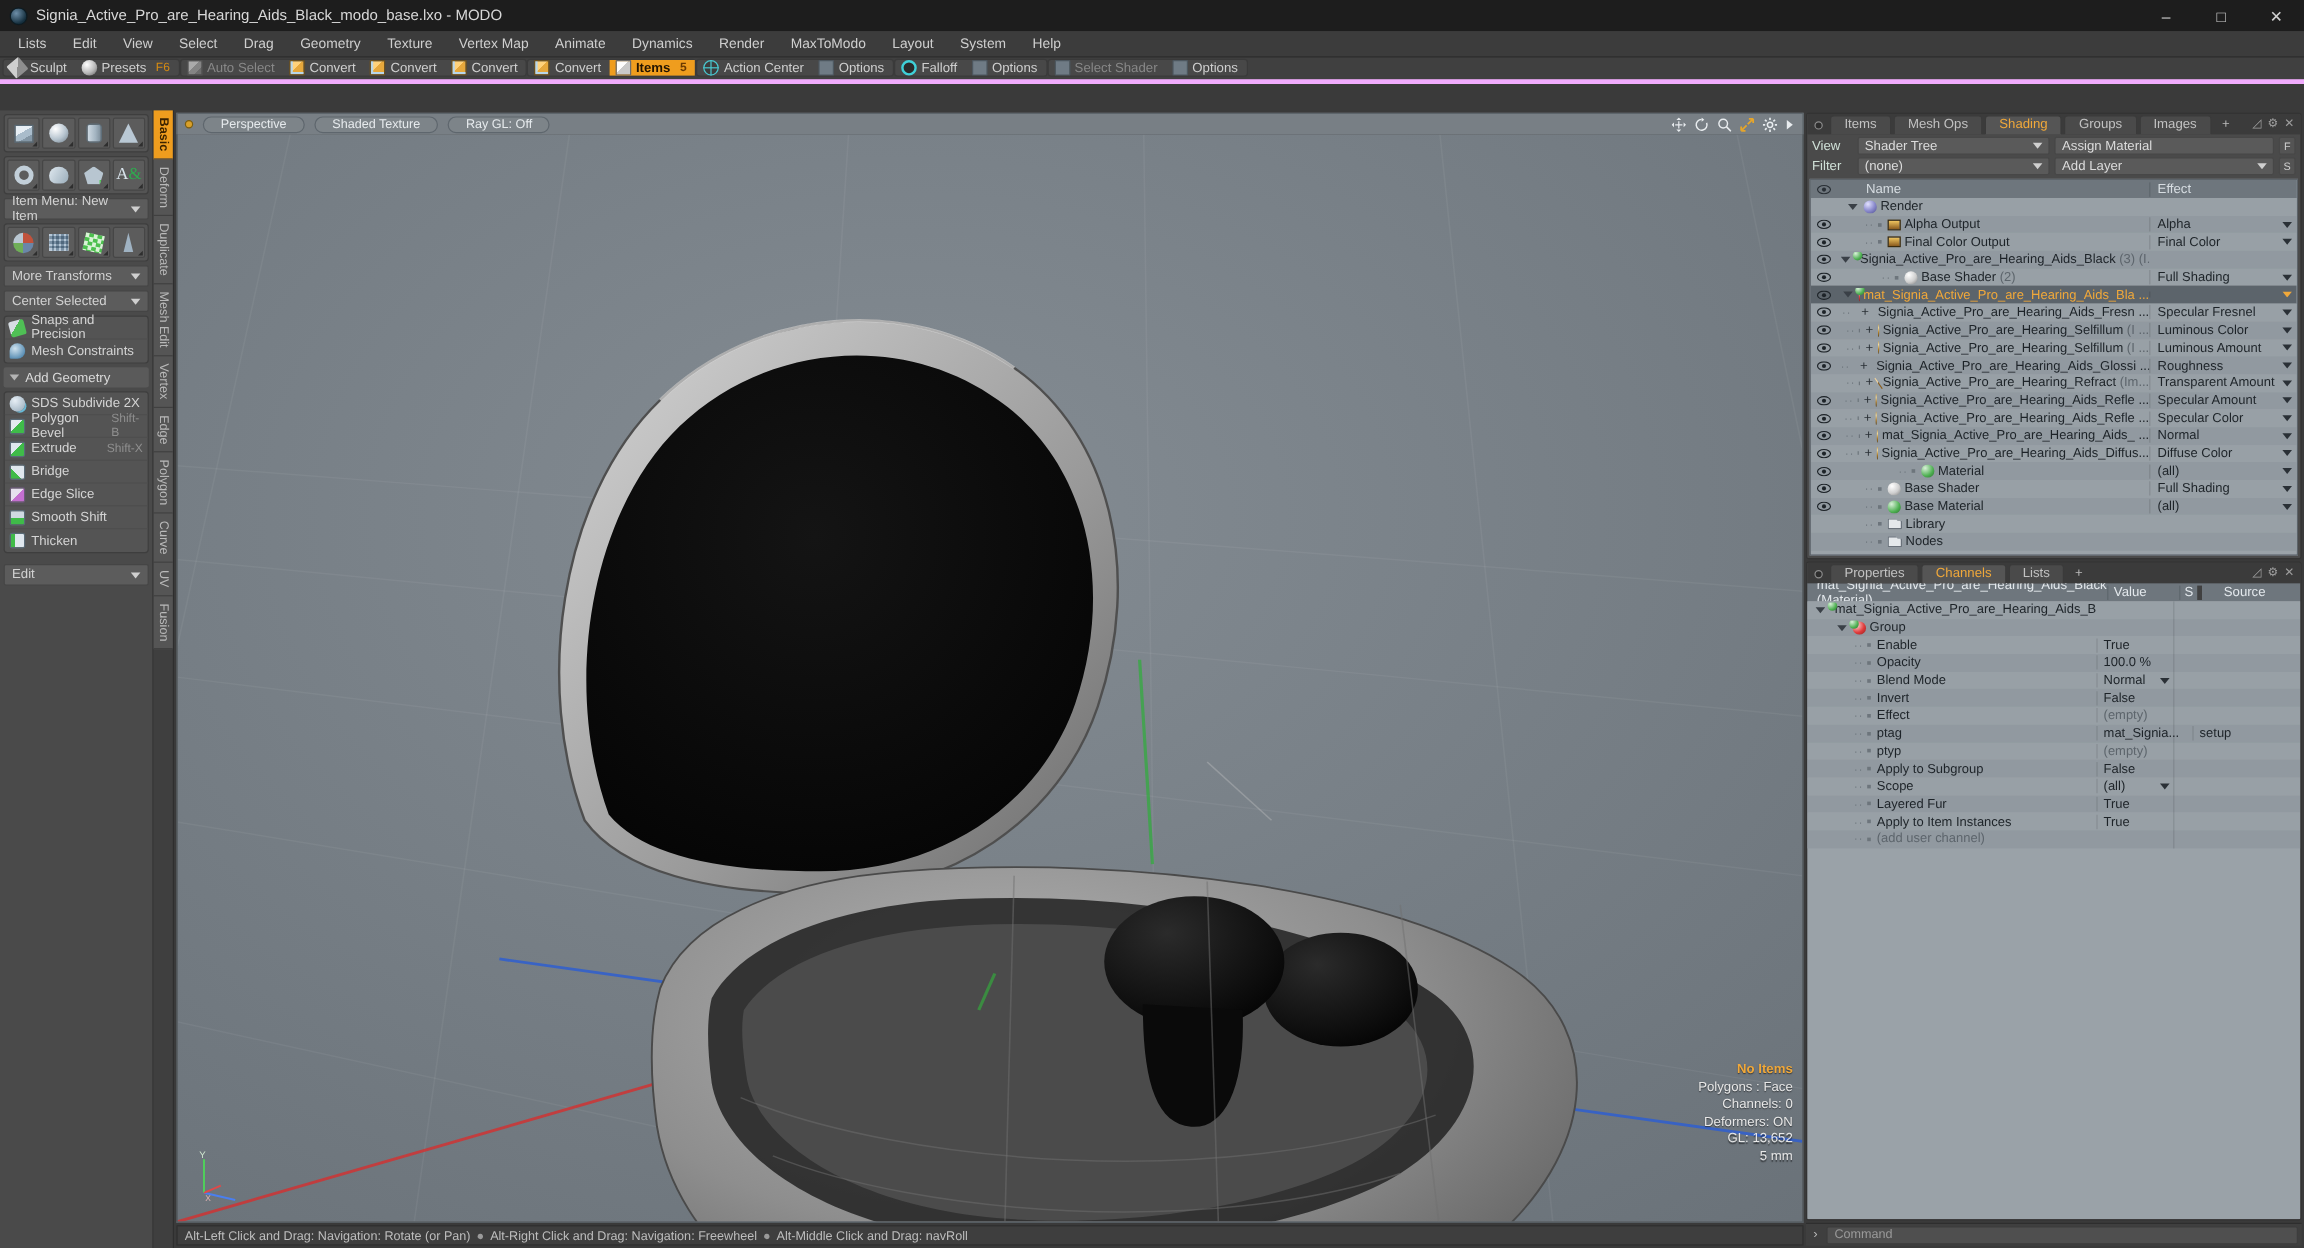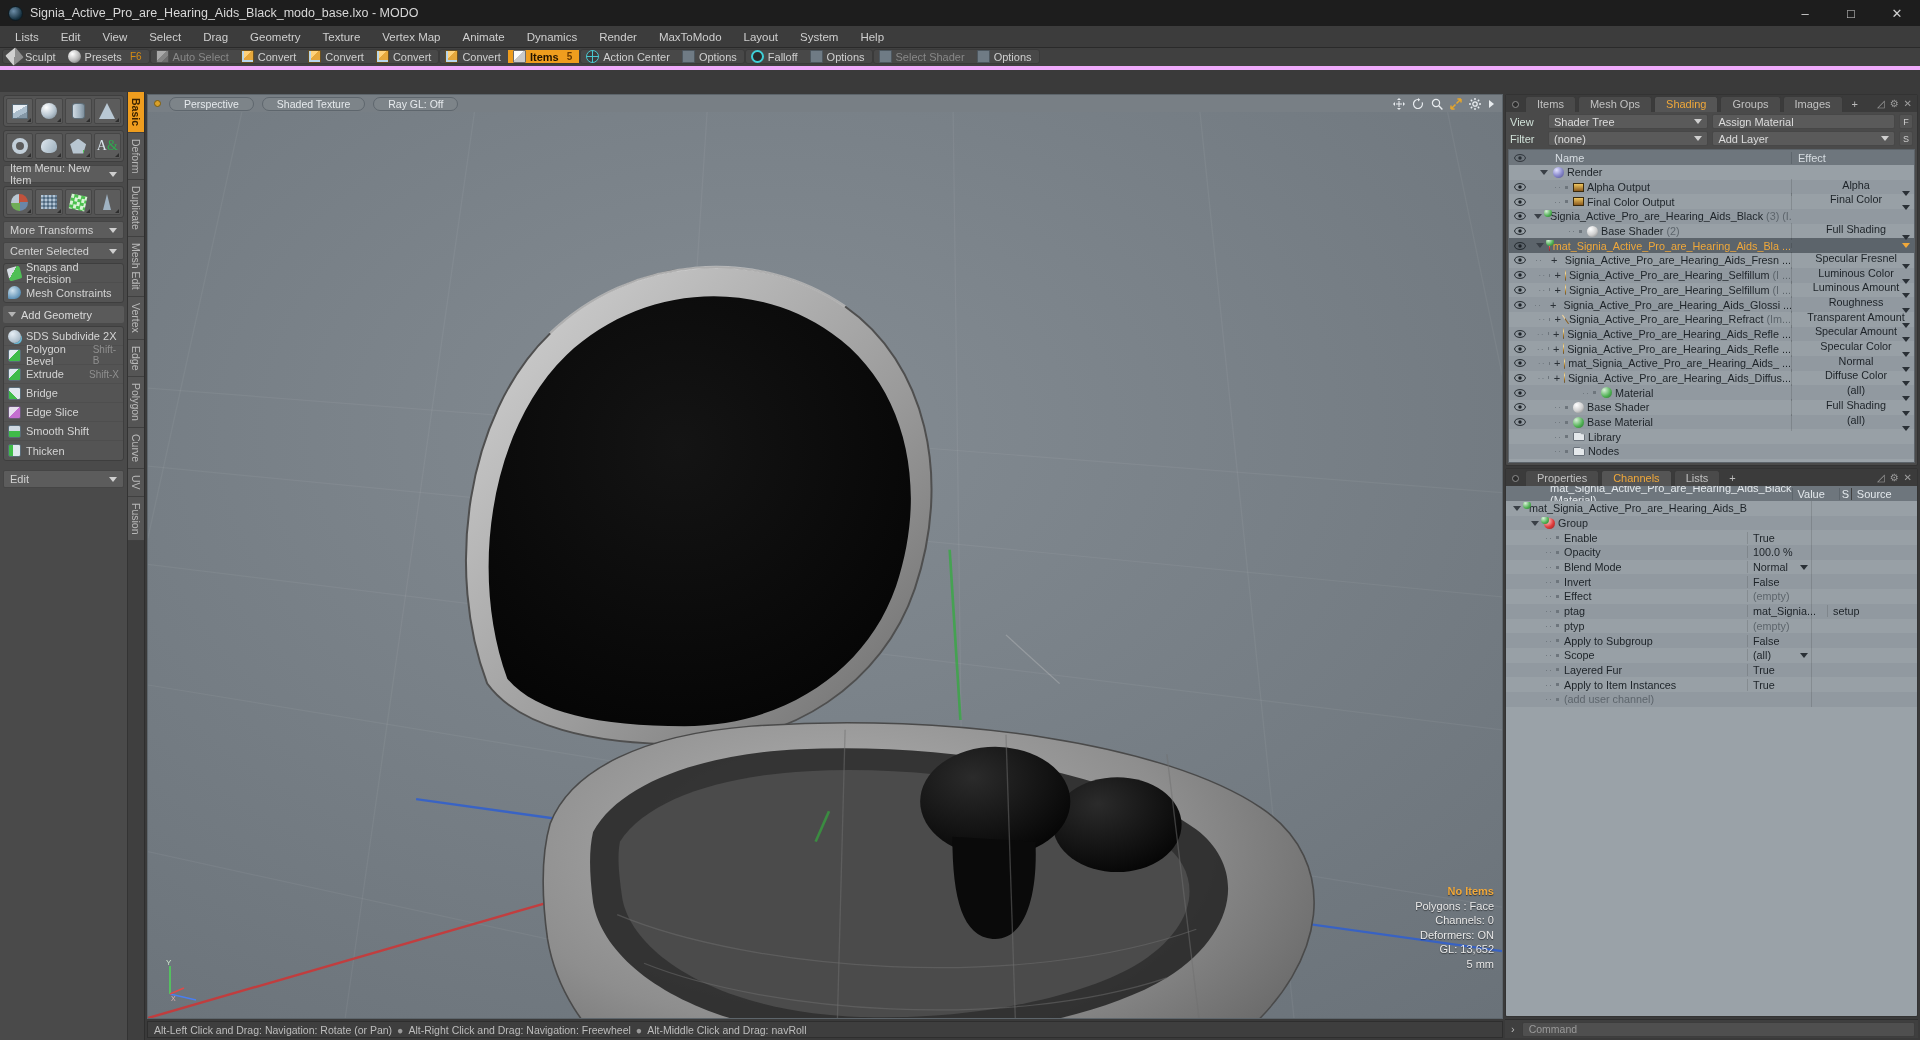--- a/index.html
+++ b/index.html
@@ -230,21 +230,21 @@
   .sthead .eyecol{ width:22px; display:flex; justify-content:center;}
   .sthead .namecol{ flex:1; padding-left:24px;}
   .sthead .fxcol{ width:123px; padding-left:6px; border-left:1px solid #5e666d;}
   .strows{ flex:1; overflow:hidden; background:#9aa2a8;}
   .strow{ height:14.7px; display:flex; align-items:center; font-size:10.8px; color:#1d2328; }
   .strow:nth-child(odd){ background:#98a0a6;}
   .strow:nth-child(even){ background:#9199a0;}
   .strow.sel{ background:#5c646b; color:#f0a83a;}
   .strow .eye{ width:22px; display:flex; justify-content:center; align-items:center;}
   .strow .nm{ flex:1; display:flex; align-items:center; gap:3px; overflow:hidden; white-space:nowrap;}
-  .strow .fx{ width:123px; padding-left:6px; display:flex; align-items:center; border-left:1px solid rgba(0,0,0,.13); overflow:hidden; white-space:nowrap;flex-direction:column;}
+  .strow .fx{ width:123px; padding-left:6px; display:flex; align-items:center; border-left:1px solid rgba(0,0,0,.13); overflow:hidden; white-space:nowrap;}
   .strow .fx .dc{ margin-left:auto; margin-right:4px; border-left:4px solid transparent;border-right:4px solid transparent;border-top:5px solid #2a3036;}
   .strow.sel .fx .dc{ border-top-color:#f0a83a;}
   .ind{ display:inline-block; }
   .tri-d{ width:0;height:0;border-left:4px solid transparent;border-right:4px solid transparent;border-top:5px solid #3a4047; margin-right:2px;}
   .dots{ color:#6d757c; letter-spacing:1px; font-size:9px;}
   .bullsq{ width:3px;height:3px;background:#6d757c; display:inline-block; margin-right:2px;}
   .i-sphere-blue{ width:11px;height:11px;border-radius:50%;background:radial-gradient(circle at 33% 28%,#e2e2ff,#8e8ecf 50%,#4b4b8d);}
   .i-img{ width:11px;height:9px;background:linear-gradient(180deg,#f0c660,#8a5a1e); border:1px solid #3a2a0c;}
   .i-mat{ width:11px;height:11px;border-radius:50%;background:radial-gradient(circle at 30% 28%,#d9f0d9,#4caf50 60%,#2e6b32); position:relative;}
   .i-matred{ width:11px;height:11px;border-radius:50%;background:radial-gradient(circle at 30% 28%,#ffd9d9,#e03c3c 55%,#8a1f1f); position:relative;}
@@ -255,24 +255,24 @@
   .i-brush{ width:11px;height:11px; background:linear-gradient(135deg,#f3d39a 40%,#8a5f20 40%); transform:rotate(-35deg); border-radius:1px;}
   .i-folder{ width:12px;height:9px; background:#e4e8eb; border:1px solid #69717a; border-radius:1px 3px 1px 1px;
     clip-path:polygon(0 0,55% 0,70% 22%,100% 22%,100% 100%,0 100%);}
   .plus{ font-size:11px; color:#2a3036; margin-right:1px;}
   .muted{ color:#5d656c;}
 
   .eyeicon{ width:12px; height:8px; }
 
   
   .chhead{ height:15px; background:#6e767d; display:flex; align-items:center; font-size:11px; color:#e3e8ec;}
-  .chhead .c1{ flex:1; padding-left:8px;margin-left:36px;}
+  .chhead .c1{ flex:1; padding-left:8px;}
   .chhead .c2{ width:64px; padding-left:5px; border-left:1px solid #5e666d;}
   .chhead .c3{ width:16px; border-left:1px solid #5e666d; text-align:center;}
-  .chhead .c4{ width:90px; padding-left:5px; border-left:1px solid #404040;}
+  .chhead .c4{ width:90px; padding-left:18px; border-left:4px solid #404040;}
   .chrows{ flex:1; background:#9aa2a8; overflow:hidden;}
   .chrow{ height:14.7px; display:flex; align-items:center; font-size:10.8px; color:#1d2328;}
   .chrow:nth-child(odd){ background:#98a0a6;}
   .chrow:nth-child(even){ background:#9199a0;}
   .chrow .c1{ flex:1; display:flex; align-items:center; gap:3px; padding-left:4px; overflow:hidden;white-space:nowrap;}
   .chrow .c2{ width:64px; padding-left:5px; border-left:1px solid rgba(0,0,0,.12); display:flex; align-items:center; white-space:nowrap;}
   .chrow .c2 .dc{ margin-left:auto;margin-right:3px;border-left:4px solid transparent;border-right:4px solid transparent;border-top:5px solid #2a3036;}
   .chrow .c3{ width:16px; border-left:1px solid rgba(0,0,0,.12); height:100%;}
   .chrow .c4{ width:90px; padding-left:5px; border-left:1px solid rgba(0,0,0,.12); display:flex;align-items:center; white-space:nowrap;}
 

